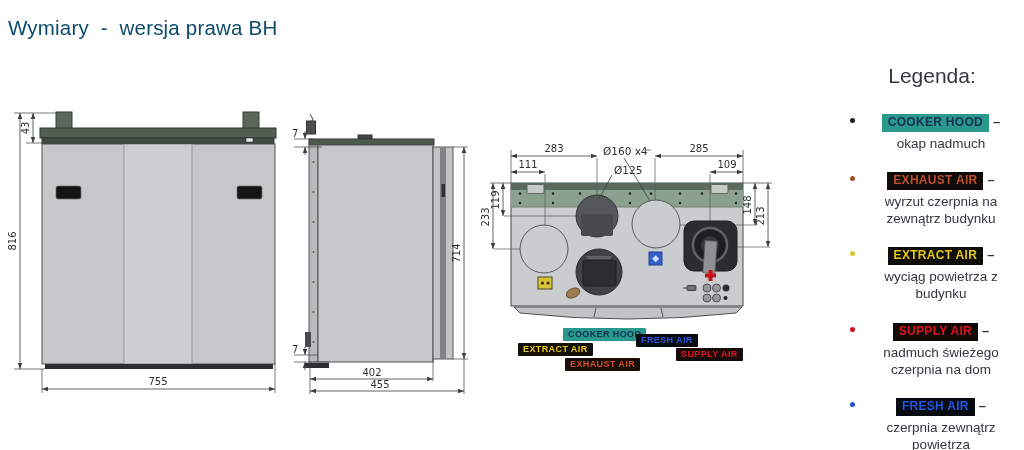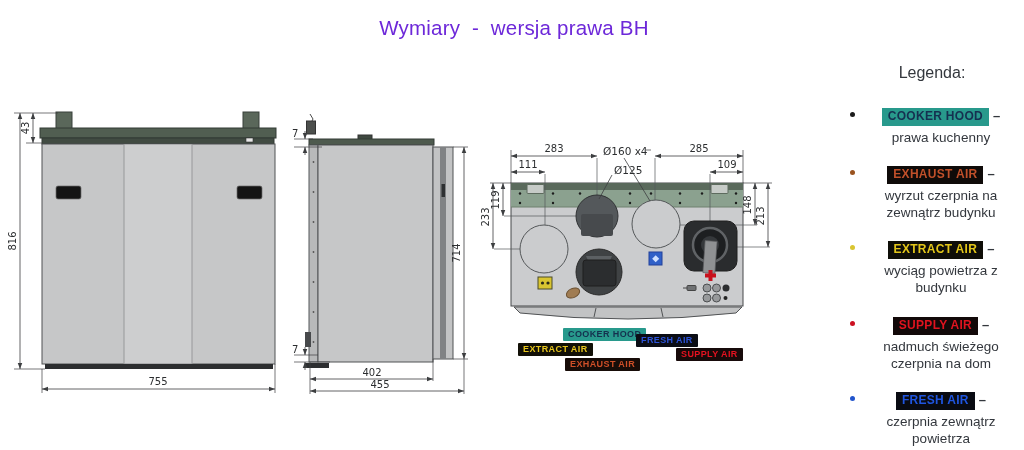--- a/index.html
+++ b/index.html
@@ -1,33 +1,33 @@
 <!DOCTYPE html>
 <html><head>
 <meta charset="utf-8">
 <style>
   html,body{margin:0;padding:0;background:#ffffff;}
   #canvas{position:relative;width:1024px;height:450px;background:#ffffff;overflow:hidden;
           font-family:"Liberation Sans",sans-serif;}
-  #title{position:absolute;left:14px;top:16px;width:1000px;text-align:center;
-         font-size:20.5px;color:#6d28d9;white-space:pre;letter-spacing:.2px;}
+  #title{position:absolute;left:8px;top:16px;width:1000px;text-align:left;
+         font-size:20.5px;color:#0c4a6e;white-space:pre;letter-spacing:.2px;}
   svg text{font-family:"DejaVu Sans","Liberation Sans",sans-serif;}
   .dim{font-size:10px;fill:#2c2e30;}
   .dia{font-size:10.5px;fill:#2c2e30;}
   
   .tag{position:absolute;font-size:9px;font-weight:bold;letter-spacing:.4px;
        padding:2px 5px;line-height:1;border-radius:1px;white-space:nowrap;}
   .tag-cooker{background:#28998c;color:#14304e;}
   .tag-fresh{background:#0b0d15;color:#2c53d8;}
   .tag-extract{background:#121007;color:#e8c61c;}
   .tag-supply{background:#170a0a;color:#e51220;}
   .tag-exhaust{background:#170c08;color:#cf4f28;}
   
   #legend{position:absolute;left:848px;top:64px;width:168px;color:#33373d;}
-  #legend .ltitle{text-align:center;font-size:16px;margin-bottom:24px;}
+  #legend .ltitle{text-align:center;font-size:21px;margin-bottom:24px;}
   .lrow{position:relative;padding-left:18px;margin-bottom:18px;text-align:center;}
   .bullet{position:absolute;left:2px;top:6px;width:5px;height:5px;border-radius:50%;}
   .chip{display:inline-block;font-size:12px;font-weight:bold;letter-spacing:.3px;
         padding:2px 6px;line-height:1.15;}
   .ldash{font-size:13px;font-weight:bold;margin-left:4px;}
   .ldesc{font-size:13.5px;line-height:1.28;margin-top:3px;max-width:150px;}
   .b-cooker{background:#1b1b1b;}
   .b-exhaust{background:#9a531f;}
   .b-extract{background:#d9c531;}
   .b-supply{background:#cc1122;}
@@ -246,21 +246,21 @@
   <div class="tag tag-extract" style="left:518px;top:343px;">EXTRACT AIR</div>
   <div class="tag tag-supply" style="left:676px;top:348px;">SUPPLY AIR</div>
   <div class="tag tag-exhaust" style="left:565px;top:358px;">EXHAUST AIR</div>
 
   <div id="legend">
     <div class="ltitle">Legenda:</div>
 
     <div class="lrow">
       <span class="bullet b-cooker"></span>
       <span class="chip ch-cooker">COOKER HOOD</span><span class="ldash">–</span>
-      <div class="ldesc">prawa kuchenny</div>
+      <div class="ldesc">okap nadmuch</div>
     </div>
 
     <div class="lrow">
       <span class="bullet b-exhaust"></span>
       <span class="chip ch-exhaust">EXHAUST AIR</span><span class="ldash">–</span>
       <div class="ldesc">wyrzut czerpnia na zewnątrz budynku</div>
     </div>
 
     <div class="lrow">
       <span class="bullet b-extract"></span>

